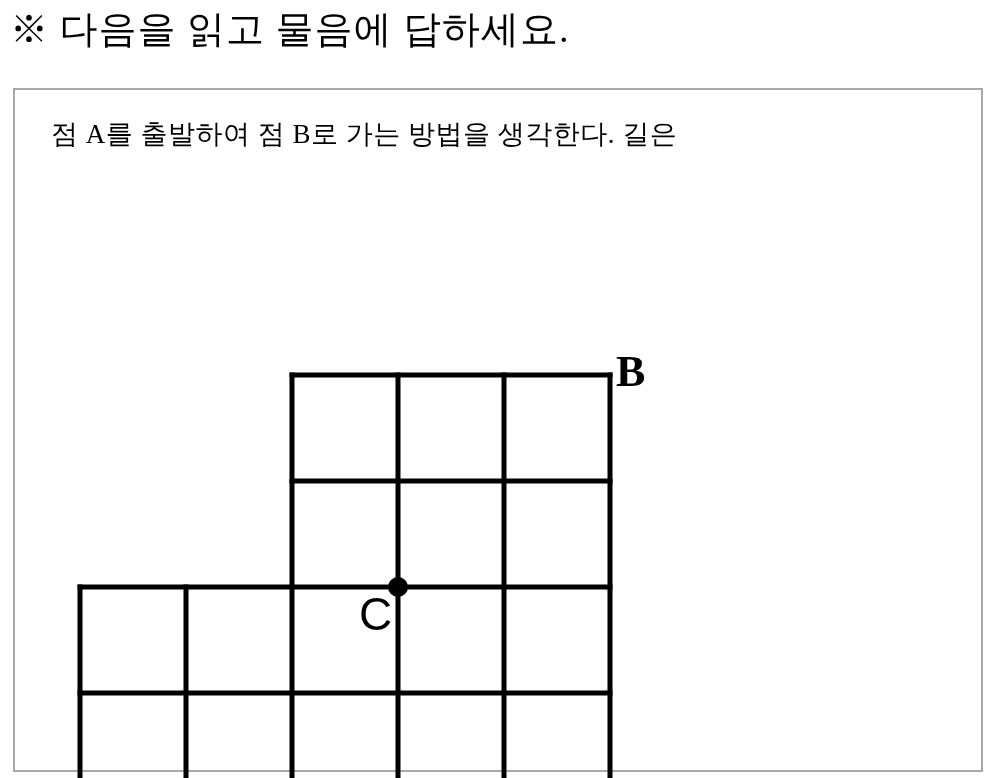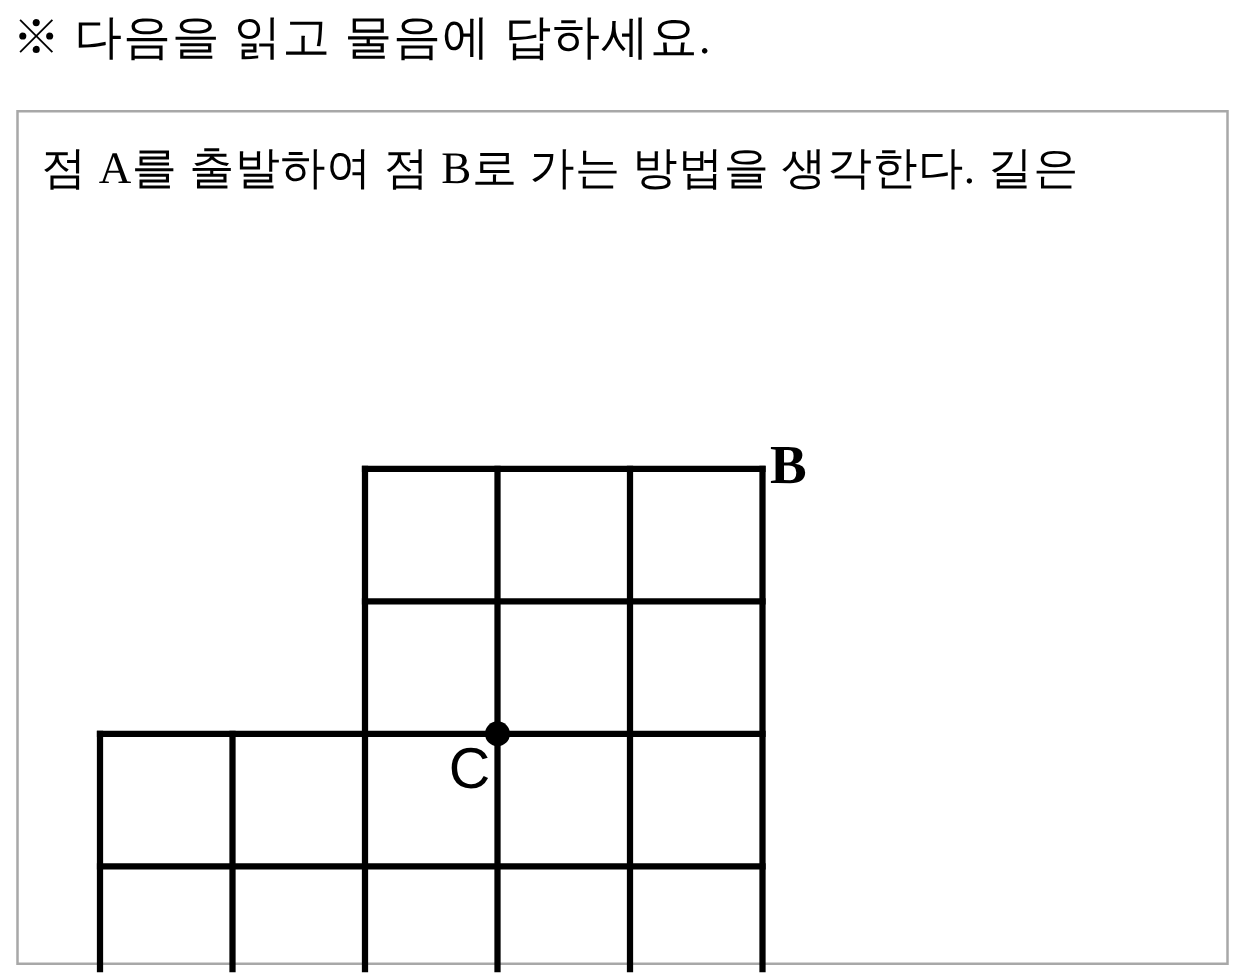--- a/index.html
+++ b/index.html
@@ -30,23 +30,23 @@
     position: absolute;
     left: 13px;
     top: 88px;
     width: 970px;
     height: 684px;
     box-sizing: border-box;
     border: 2px solid #a8a8a8;
   }
   .problem-text {
     position: absolute;
-    left: 18px;
+    left: 36px;
     top: 14px;
-    font-size: 36px;
+    font-size: 27px;
     line-height: 60px;
     letter-spacing: 0.5px;
     white-space: nowrap;
   }
   .grid-svg {
     position: absolute;
     left: 0;
     top: 0;
     width: 993px;
     height: 778px;

